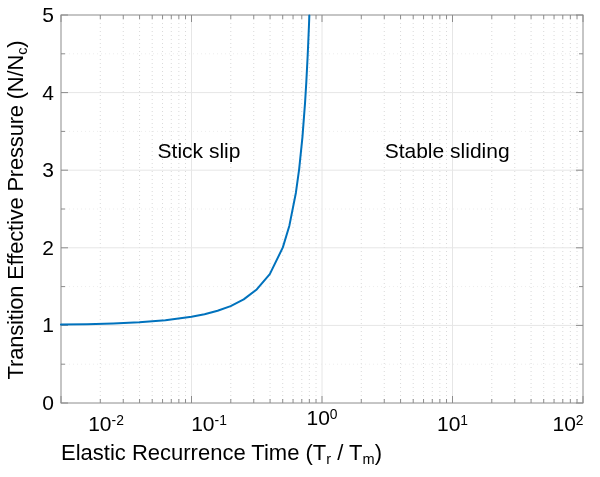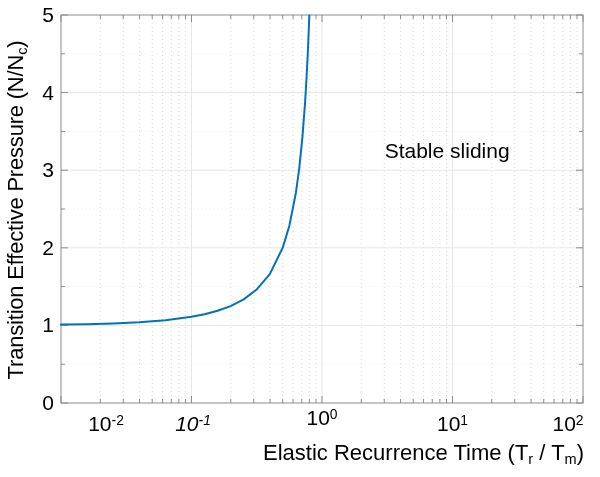--- a/index.html
+++ b/index.html
@@ -36,21 +36,21 @@
     font-size: 22px;
     color: #000;
     white-space: nowrap;
     letter-spacing: -0.2px;
   }
   .xlabel {
     position: absolute;
     left: 61px;
     top: 440px;
     width: 523px;
-    text-align: right;
+    text-align: left;
     font-size: 22px;
     color: #000;
     white-space: nowrap;
   }
   .sub { font-size: 0.66em; vertical-align: -0.28em; }
   .sup { font-size: 0.66em; vertical-align: 0.45em; }
   .ytick-wrap {
     position: absolute;
     left: 0; top: 0; width: 600px; height: 477px;
     pointer-events: none;
@@ -244,20 +244,21 @@
   </svg>
 
   <div class="ytick-wrap" id="labels-layer">
       <div class="ytick-item" style="top: 392px;">0</div>
       <div class="ytick-item" style="top: 314.4px;">1</div>
       <div class="ytick-item" style="top: 236.8px;">2</div>
       <div class="ytick-item" style="top: 159.2px;">3</div>
       <div class="ytick-item" style="top: 81.6px;">4</div>
       <div class="ytick-item" style="top: 4px;">5</div>
       <div class="xtick-item" style="left: 61px; top: 413px; margin-left: 45px;"><span>10</span><span class="sup">-2</span></div>
-      <div class="xtick-item" style="left: 193px; top: 413px; font-style: italic;"><span>10</span><span class="sup">-1</span></div>
+      <div class="xtick-item" style="left: 209px; top: 413px;"><span>10</span><span class="sup">-1</span></div>
       <div class="xtick-item" style="left: 322px; top: 407px;"><span>10</span><span class="sup">0</span></div>
       <div class="xtick-item" style="left: 452.5px; top: 413px;"><span>10</span><span class="sup">1</span></div>
       <div class="xtick-item" style="left: 568px; top: 413px; text-align: right;"><span>10</span><span class="sup">2</span></div>
+      <div class="annot" style="left: 157.617px; top: 138.8px;">Stick slip</div>
       <div class="annot" style="left: 366.686px; top: 138.8px; margin-left: 18px;">Stable sliding</div>
     </div>
 
 </div>
 
 </body></html>

